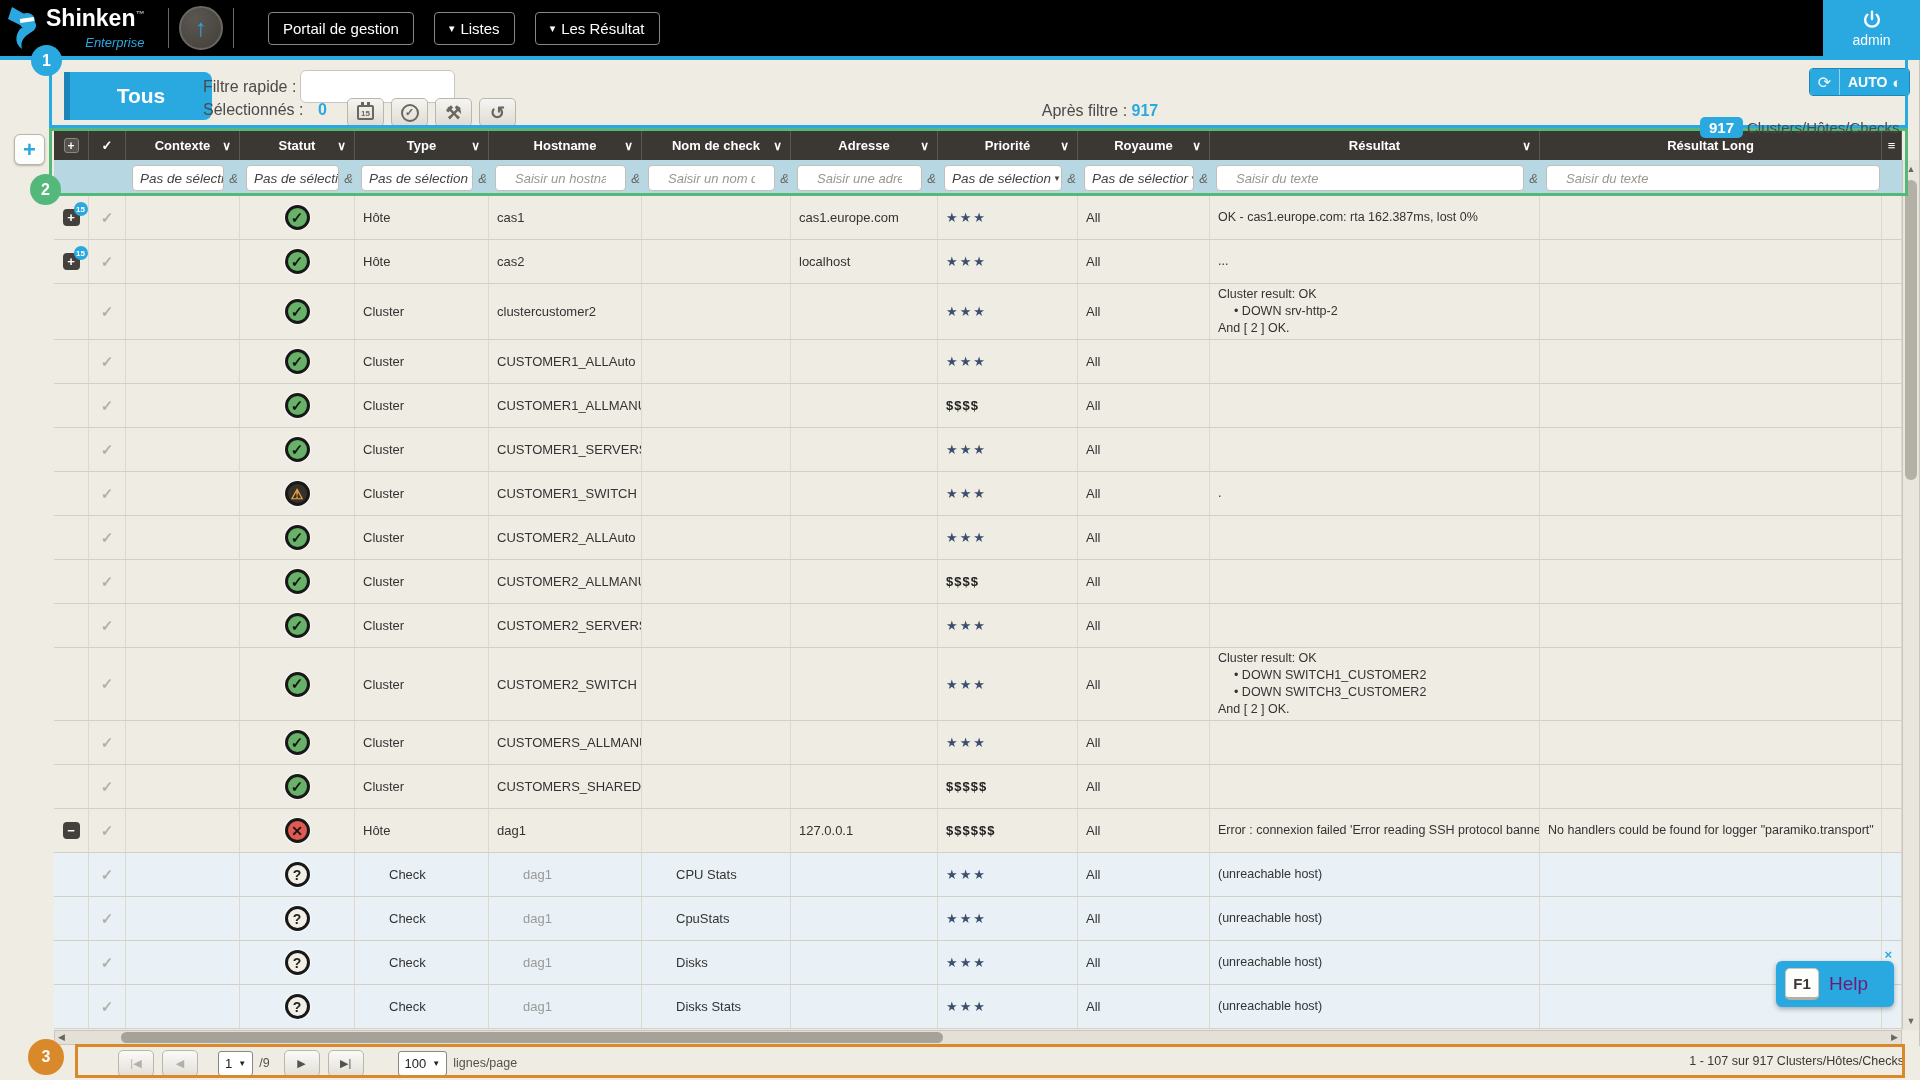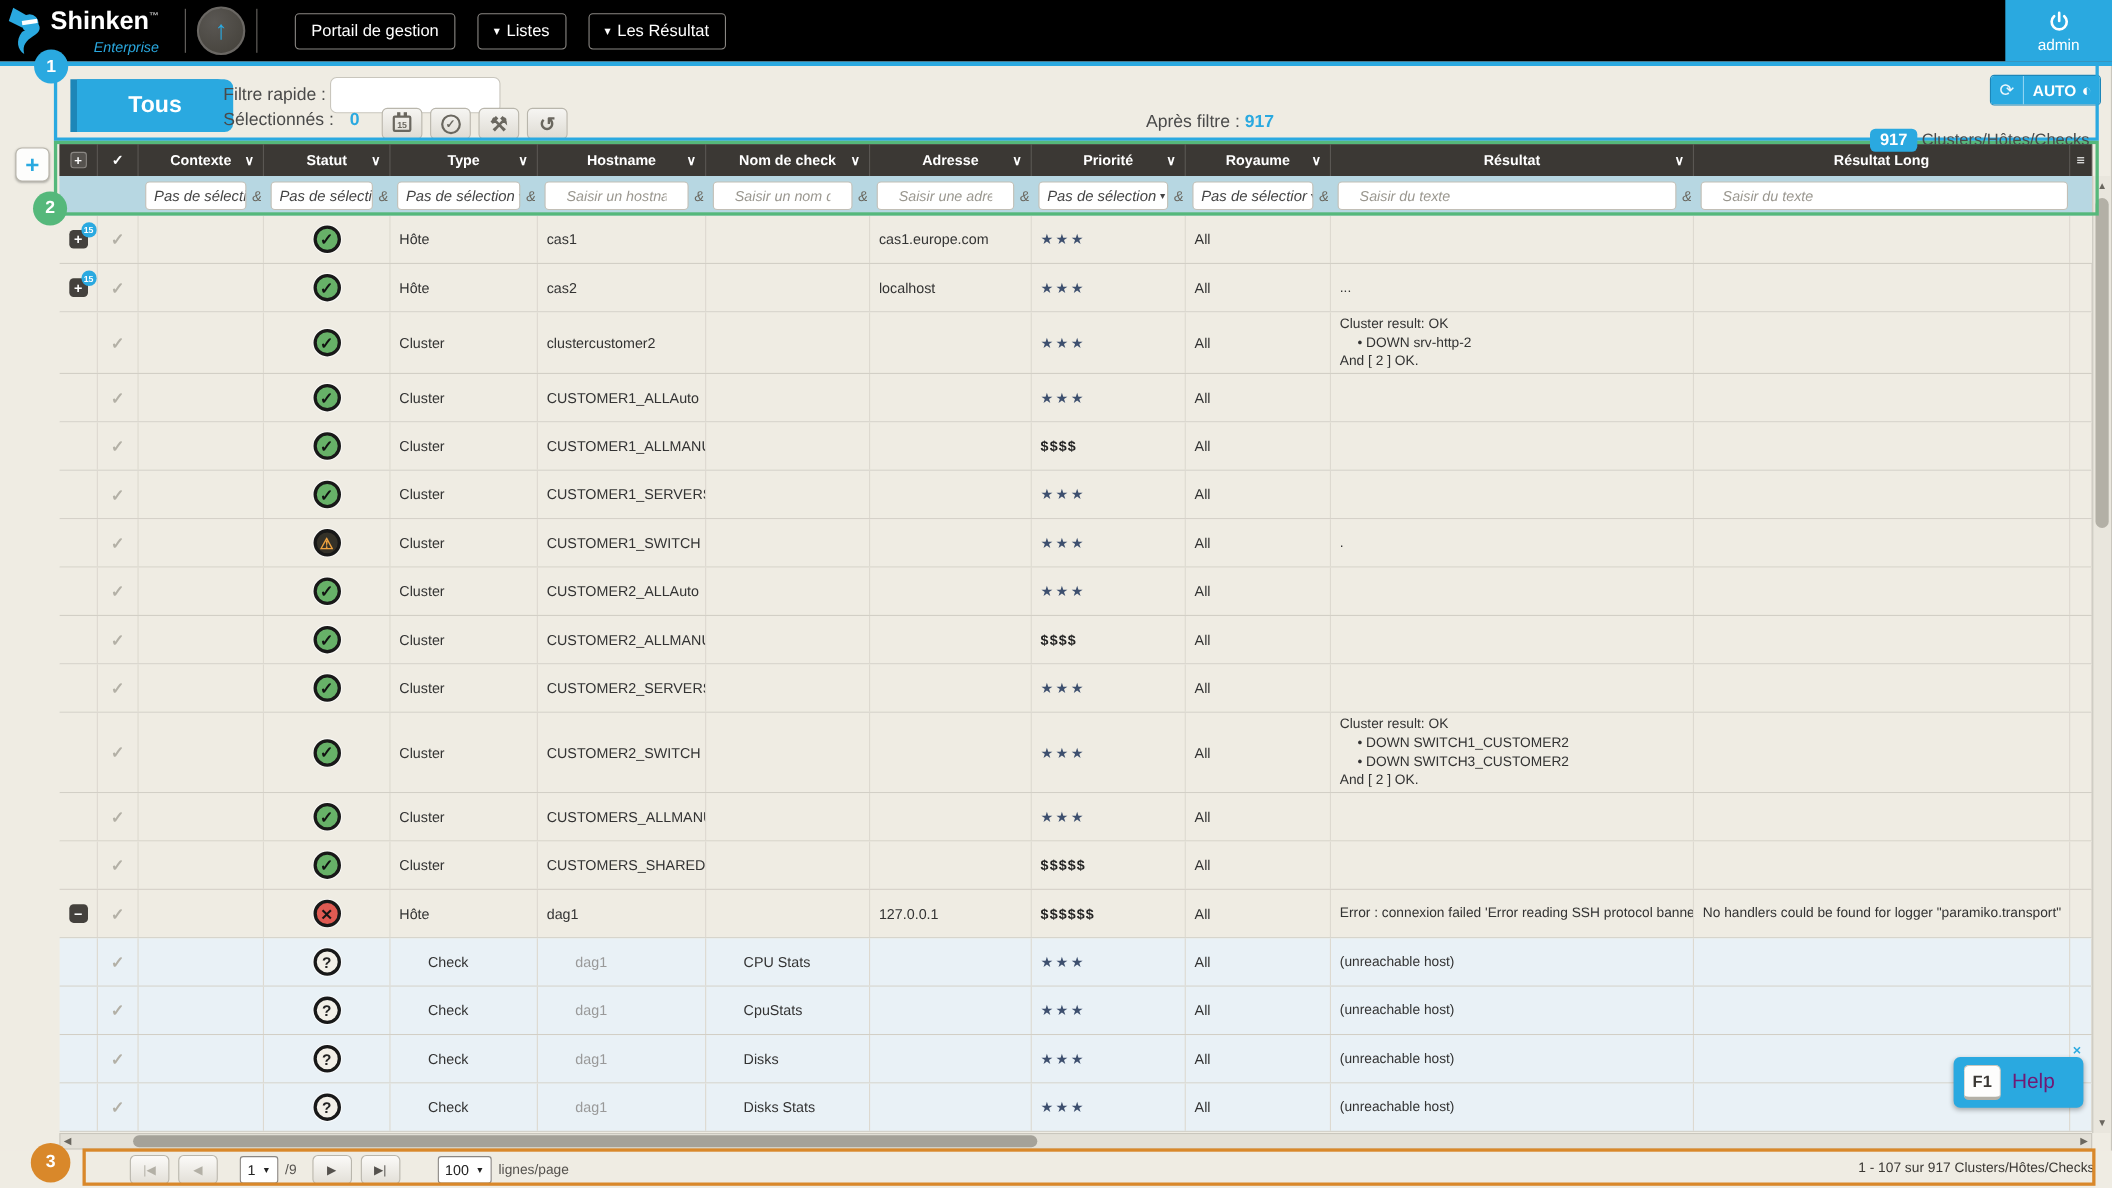--- a/index.html
+++ b/index.html
@@ -311,20 +311,23 @@
         <span class="status-ico st-ok">✓</span>
       </div>
       <div class="td">Hôte</div>
       <div class="td">
         <span>cas1</span>
       </div>
       <div class="td"></div>
       <div class="td">cas1.europe.com</div>
       <div class="td prio stars">★★★</div>
       <div class="td">All</div>
+      <div class="td res">
+        <div class="res-line">OK - cas1.europe.com: rta 162.387ms, lost 0%</div>
+      </div>
       <div class="td res"></div>
       <div class="td"></div>
     </div>
     <div class="trow grid-row">
       <div class="td center">
         <span class="expand-btn">+<span class="expand-badge">15</span></span>
       </div>
       <div class="td center">
         <span class="rowcheck">✓</span>
       </div>

